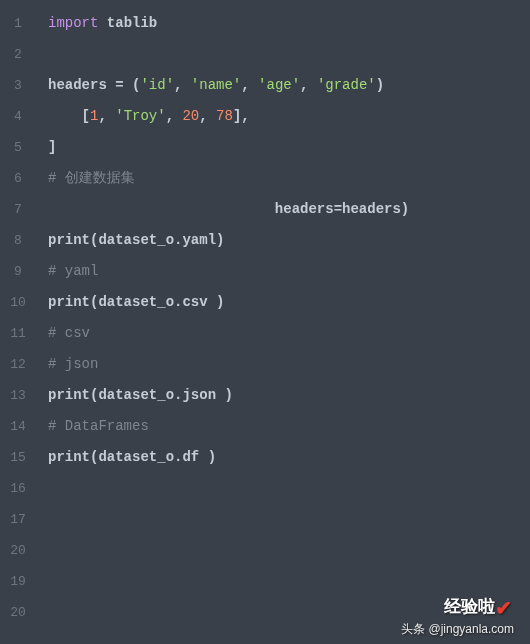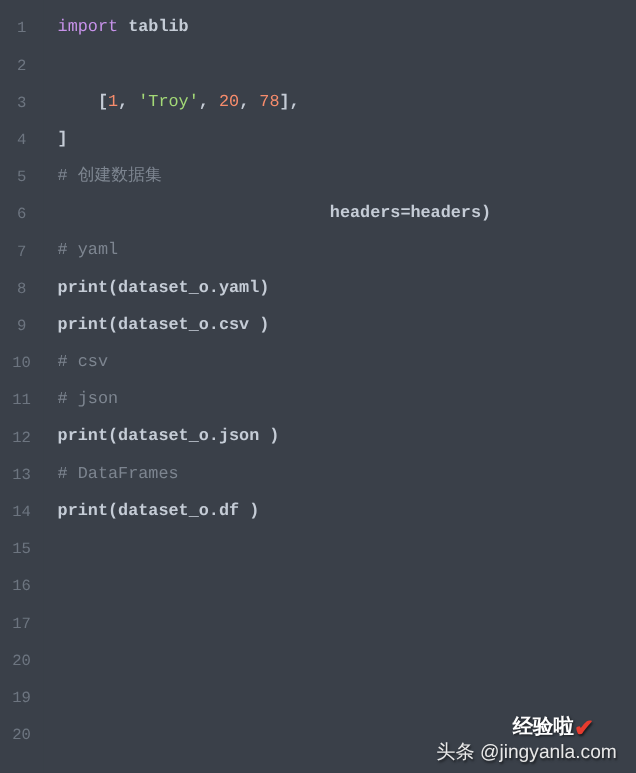--- a/index.html
+++ b/index.html
@@ -47,40 +47,40 @@
     }
     .kw { color: #c792ea; }
     .str { color: #a3d977; }
     .num { color: #f78c6c; }
     .comment { color: #7d8590; }
     .ident { color: #c5ccd6; font-weight: bold; }
     .punc { color: #c5ccd6; }
     .watermark-logo {
       position: absolute;
       bottom: 24px;
-      right: 35px;
+      right: 18px;
       color: #fff;
-      font-family: Liberation Serif, serif;
+      font-family: Liberation Sans, sans-serif;
       font-size: 17px;
       font-weight: bold;
       text-shadow: 1px 1px 2px rgba(0,0,0,0.6);
       text-align: center;
     }
     .watermark-logo .check {
       color: #e63b2e;
       font-size: 20px;
       vertical-align: middle;
     }
     .watermark-url {
       position: absolute;
       bottom: 6px;
       right: 16px;
       color: #e8e8e8;
       font-family: Arial, sans-serif;
-      font-size: 16px;
+      font-size: 12px;
       text-shadow: 1px 1px 2px rgba(0,0,0,0.6);
     }
   </style>
 </head>
 <body>
 
 <div class="editor">
   <div class="gutter">
       <div class="line-number">1</div>
       <div class="line-number">2</div>
@@ -99,26 +99,27 @@
       <div class="line-number">15</div>
       <div class="line-number">16</div>
       <div class="line-number">17</div>
       <div class="line-number">20</div>
       <div class="line-number">19</div>
       <div class="line-number">20</div>
     </div>
   <div class="code-area">
       <div class="code-line"><span class="kw">import</span><span class="punc"> </span><span class="ident">tablib</span></div>
       <div class="code-line"></div>
+      <div class="code-line"><span class="ident">headers = (</span><span class="str">'id'</span><span class="ident">, </span><span class="str">'name'</span><span class="ident">, </span><span class="str">'age'</span><span class="ident">, </span><span class="str">'grade'</span><span class="ident">)</span></div>
       <div class="code-line"><span class="ident">    [</span><span class="num">1</span><span class="ident">, </span><span class="str">'Troy'</span><span class="ident">, </span><span class="num">20</span><span class="ident">, </span><span class="num">78</span><span class="ident">],</span></div>
       <div class="code-line"><span class="ident">]</span></div>
       <div class="code-line"><span class="comment"># 创建数据集</span></div>
       <div class="code-line"><span class="ident">                           headers=headers)</span></div>
+      <div class="code-line"><span class="ident">print</span><span class="ident">(dataset_o.yaml)</span></div>
       <div class="code-line"><span class="comment"># yaml</span></div>
-      <div class="code-line"><span class="ident">print</span><span class="ident">(dataset_o.yaml)</span></div>
       <div class="code-line"><span class="ident">print</span><span class="ident">(dataset_o.csv )</span></div>
       <div class="code-line"><span class="comment"># csv</span></div>
       <div class="code-line"><span class="comment"># json</span></div>
       <div class="code-line"><span class="ident">print</span><span class="ident">(dataset_o.json )</span></div>
       <div class="code-line"><span class="comment"># DataFrames</span></div>
       <div class="code-line"><span class="ident">print</span><span class="ident">(dataset_o.df )</span></div>
       <div class="code-line"></div>
     </div>
 </div>
 

